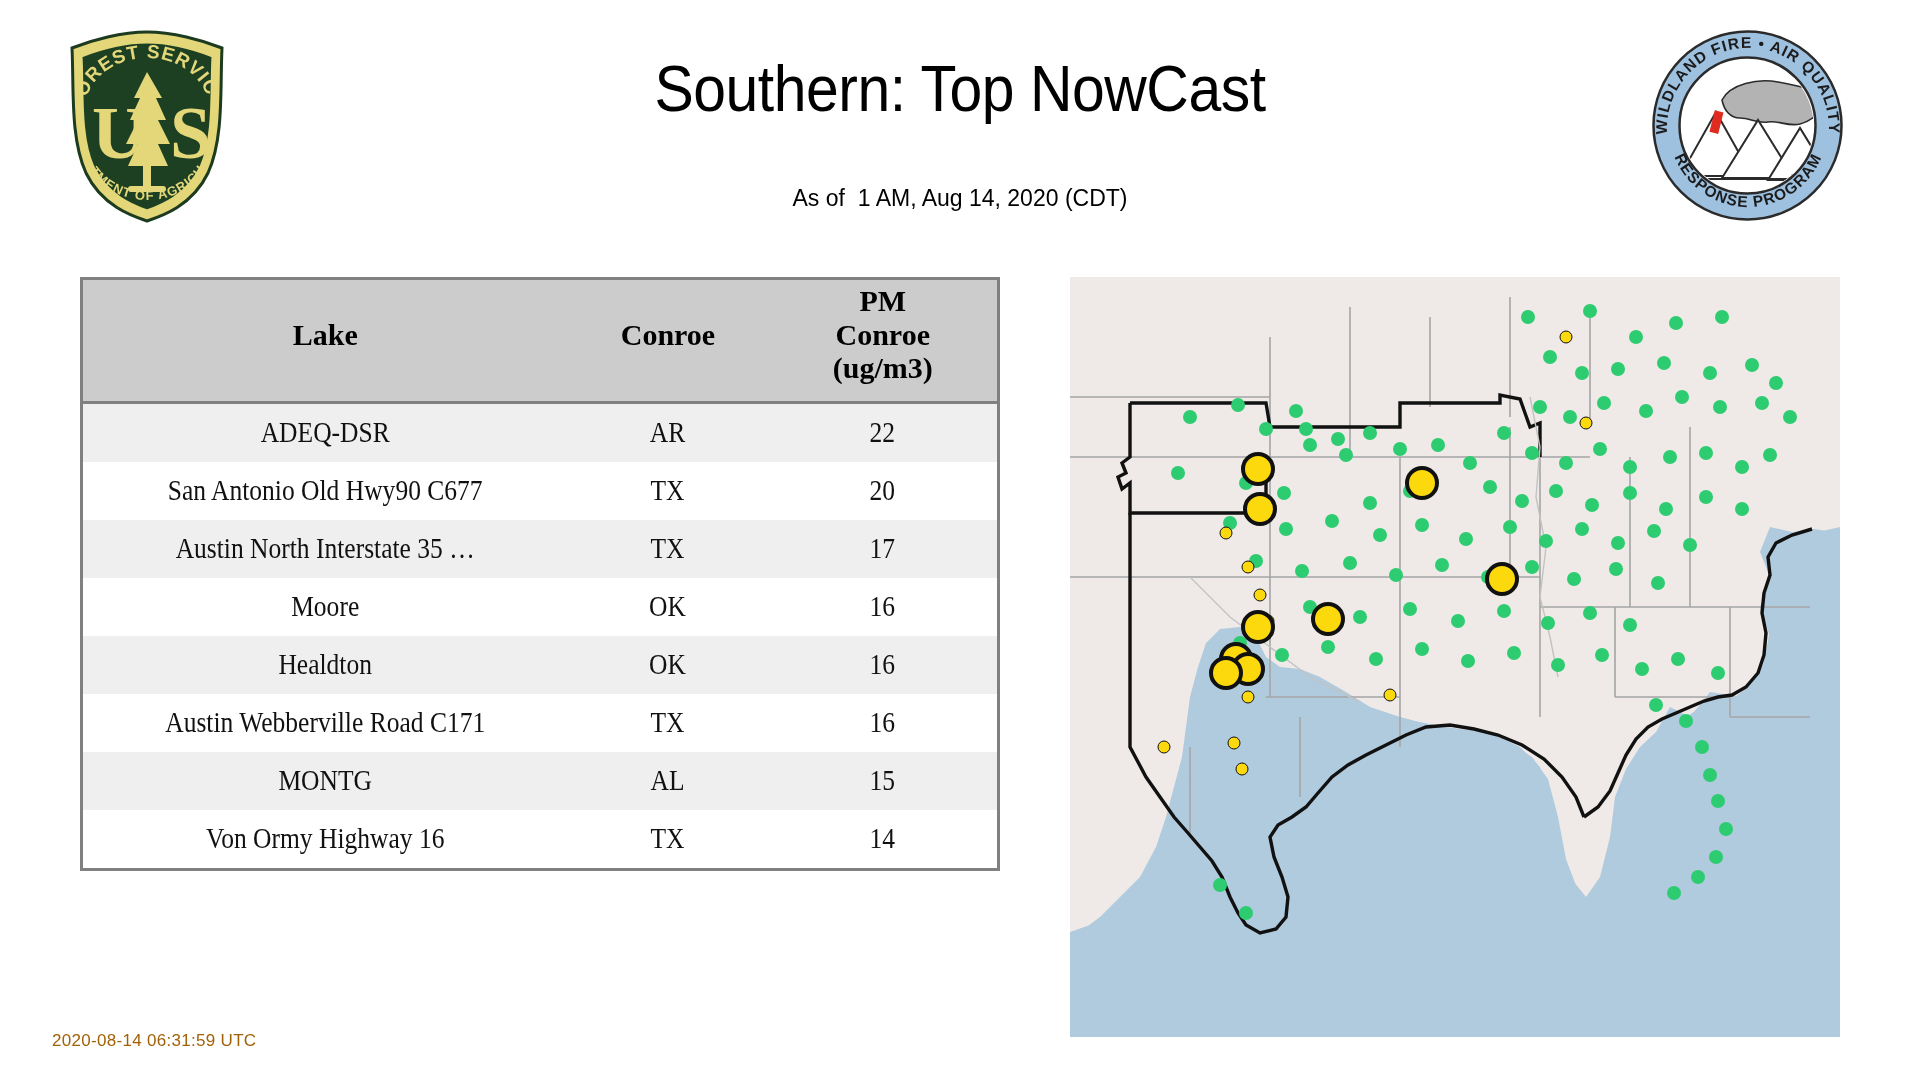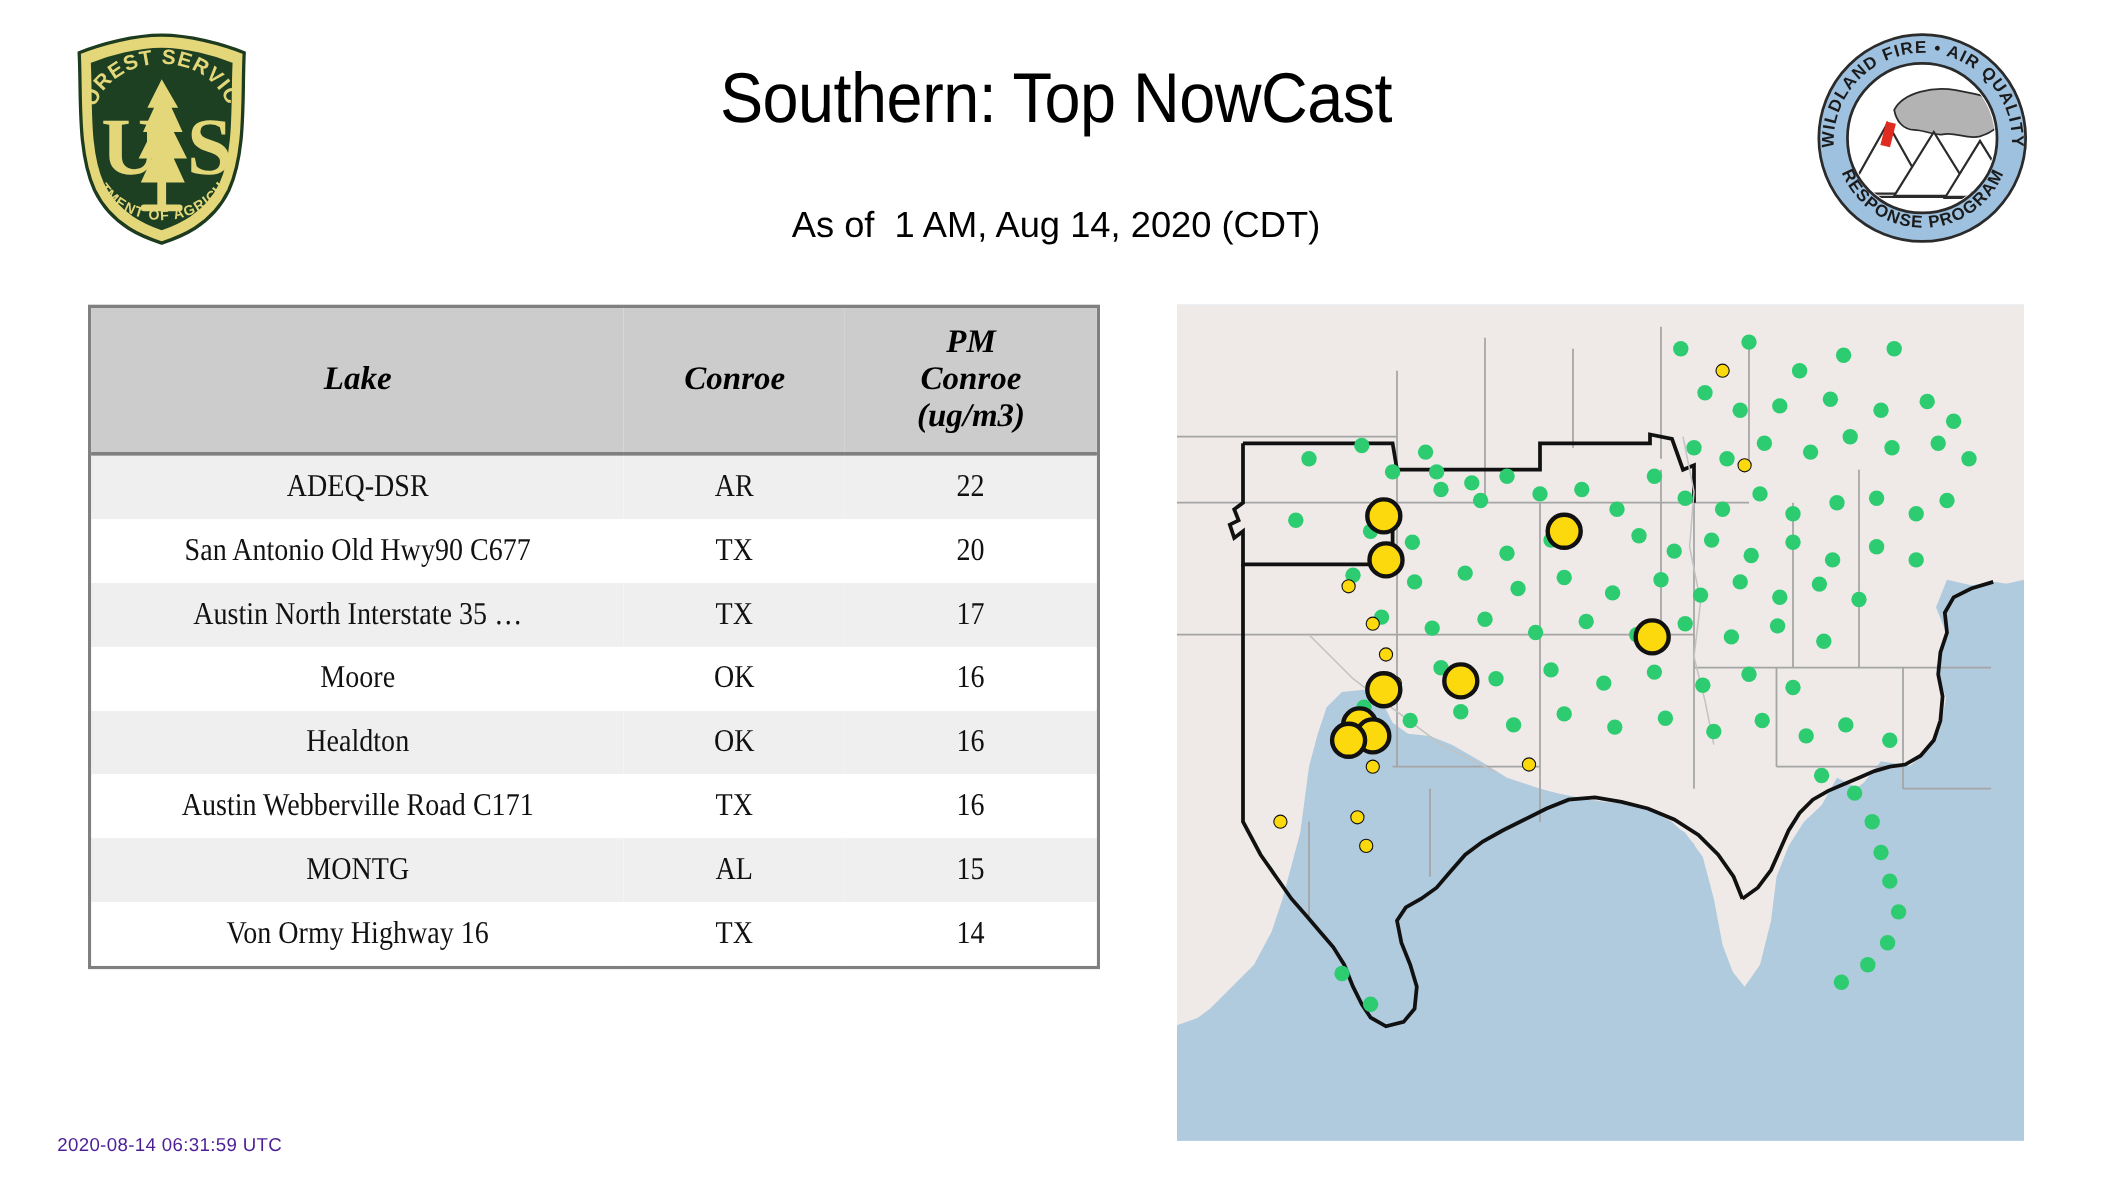--- a/index.html
+++ b/index.html
@@ -12,65 +12,64 @@
 
   
   #page-title{
     position:absolute;left:0;top:52px;width:1920px;text-align:center;
     font-family:"Liberation Sans Narrow","Liberation Sans",sans-serif;
     font-size:64px;font-weight:400;color:#000;letter-spacing:-0.5px;
     transform:scaleX(.92);transform-origin:50% 50%;
   }
   #page-subtitle{
     position:absolute;left:0;top:185px;width:1920px;text-align:center;
-    font-size:33px;font-weight:400;color:#000;white-space:pre;
+    font-size:23px;font-weight:400;color:#000;white-space:pre;
   }
 
   
   #usfs-logo{position:absolute;left:52px;top:28px;width:190px;height:195px;}
   
   #wfaqrp-logo{position:absolute;left:1650px;top:28px;width:195px;height:195px;}
 
   
   #nowcast-table-wrap{
     position:absolute;left:80px;top:277px;width:920px;
     border:3px solid #808080;box-sizing:border-box;background:#fff;
   }
   table.nowcast{border-collapse:collapse;width:100%;table-layout:fixed;}
   table.nowcast col.c-site{width:53%;}
   table.nowcast col.c-state{width:22%;}
   table.nowcast col.c-pm{width:25%;}
   table.nowcast thead th{
     background:#cccccc;color:#000;
     font-family:"Liberation Serif","DejaVu Serif",serif;
     font-weight:bold;font-size:30px;line-height:1.12;
-    padding:14px 4px 16px;vertical-align:middle;text-align:center;
+    padding:4px 4px 16px;vertical-align:middle;text-align:center;
     border-bottom:3px solid #808080;
-    font-style:italic;
   }
   table.nowcast tbody td{
     font-family:"Liberation Serif","DejaVu Serif",serif;
     font-size:29px;color:#111;text-align:center;
     height:58px;padding:0 4px;border:0;
     transform:scaleX(.88);
   }
   table.nowcast tbody tr:nth-child(odd){background:#efefef;}
   table.nowcast tbody tr:nth-child(even){background:#ffffff;}
 
   
   #map-panel{
     position:absolute;left:1070px;top:277px;width:770px;height:760px;
     background:#b8cfe2;overflow:hidden;border:0;
   }
   #map-svg{display:block;width:770px;height:760px;}
 
   
   #footer-timestamp{
     position:absolute;left:52px;top:1031px;
-    font-size:17px;color:#4c1d95;letter-spacing:.3px;
+    font-size:17px;color:#a16207;letter-spacing:.3px;
   }
 </style>
 </head>
 <body>
 
 <div id="usfs-logo">
   <svg viewBox="0 0 190 195" width="190" height="195">
     <path d="M95 4 C70 4 40 12 20 20 C22 60 18 110 34 145 C50 178 80 188 95 193
              C110 188 140 178 156 145 C172 110 168 60 170 20 C150 12 120 4 95 4 Z" fill="#e4d77a" stroke="#1d3b1f" stroke-width="3"></path>
     <path d="M95 14 C73 14 47 21 29 28 C31 62 27 108 41 139 C55 168 81 178 95 183

